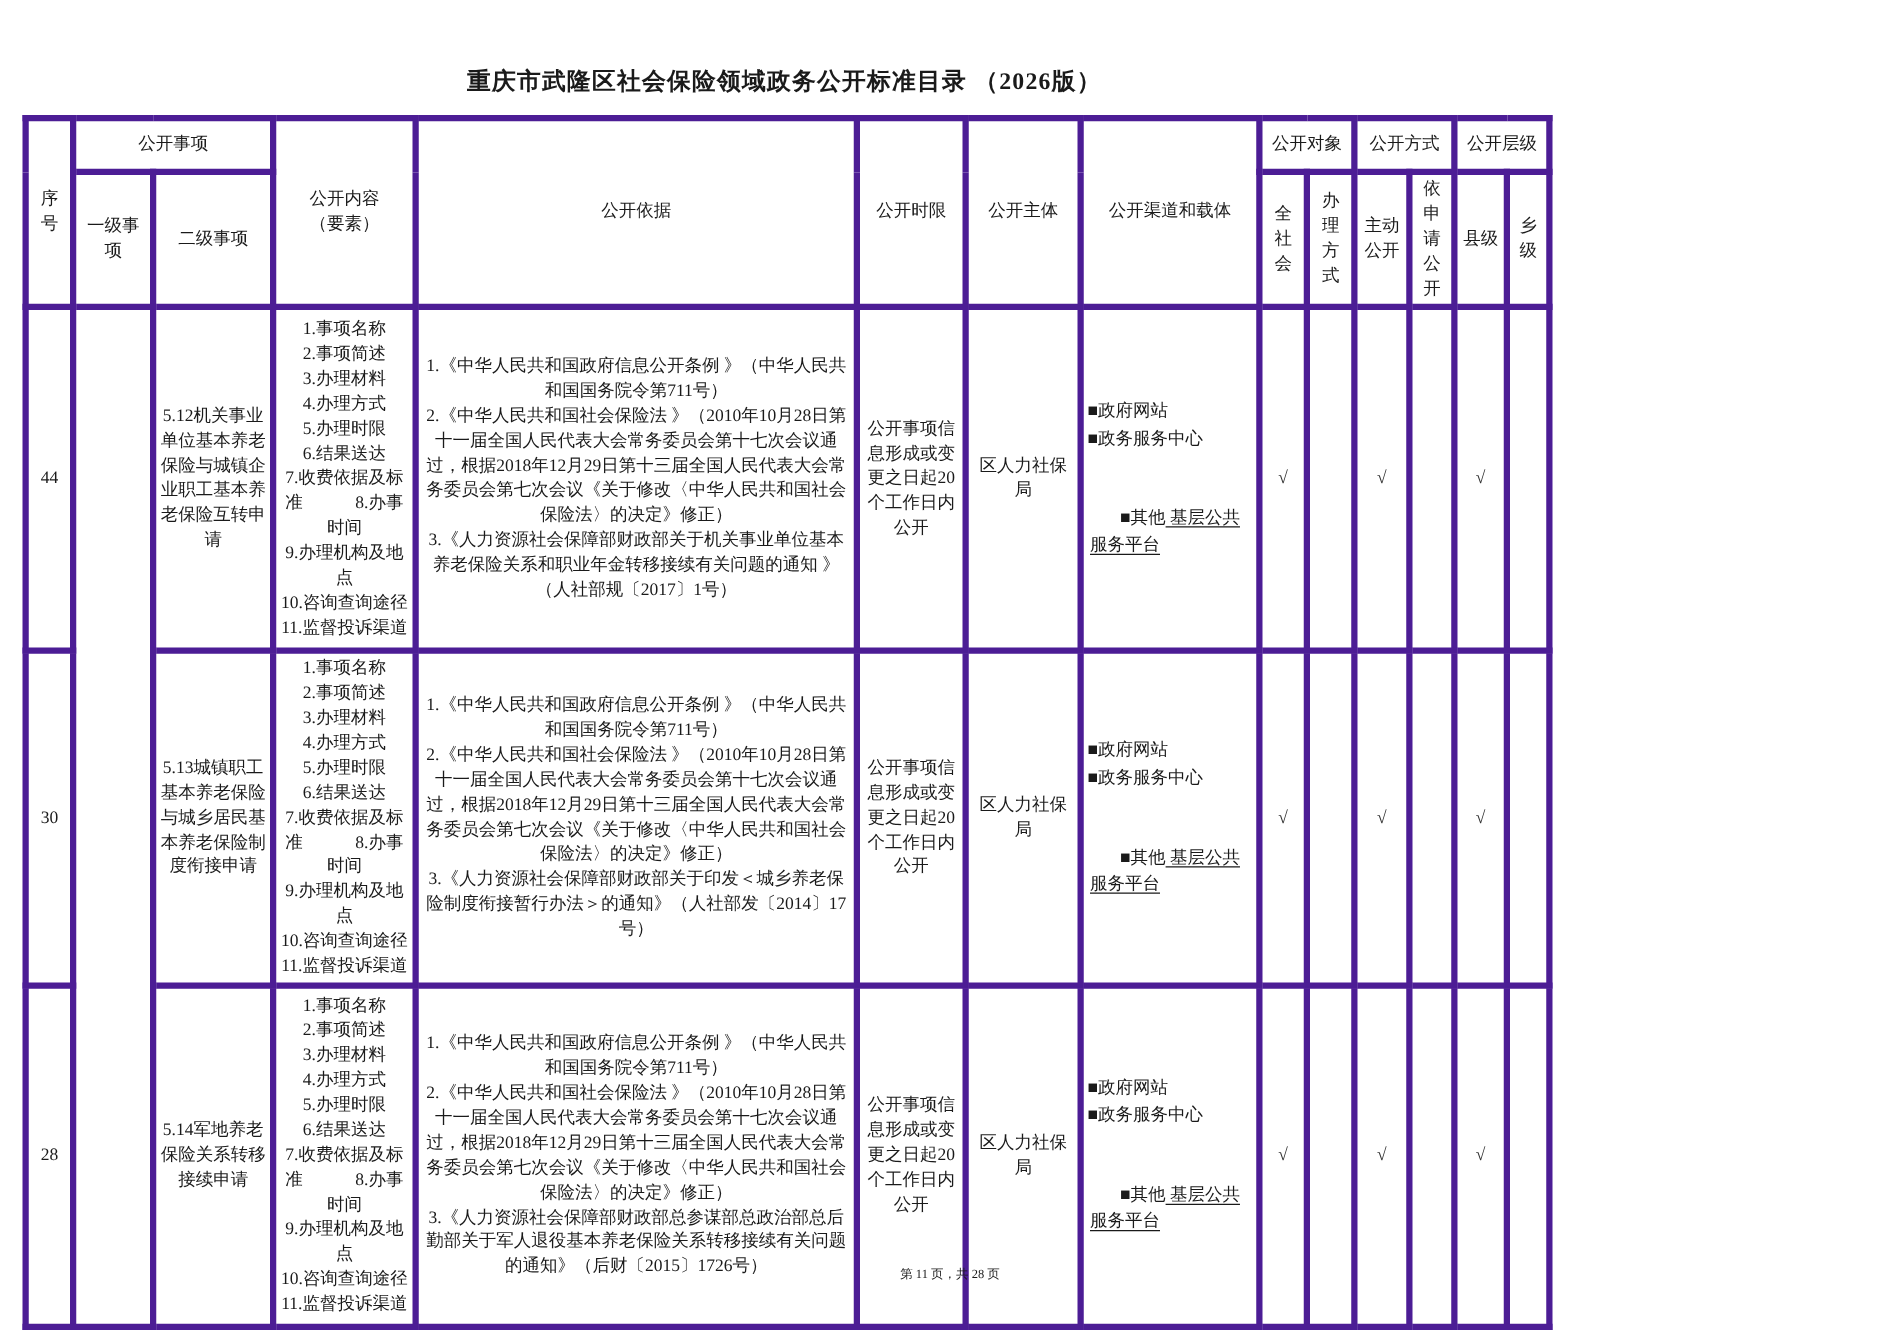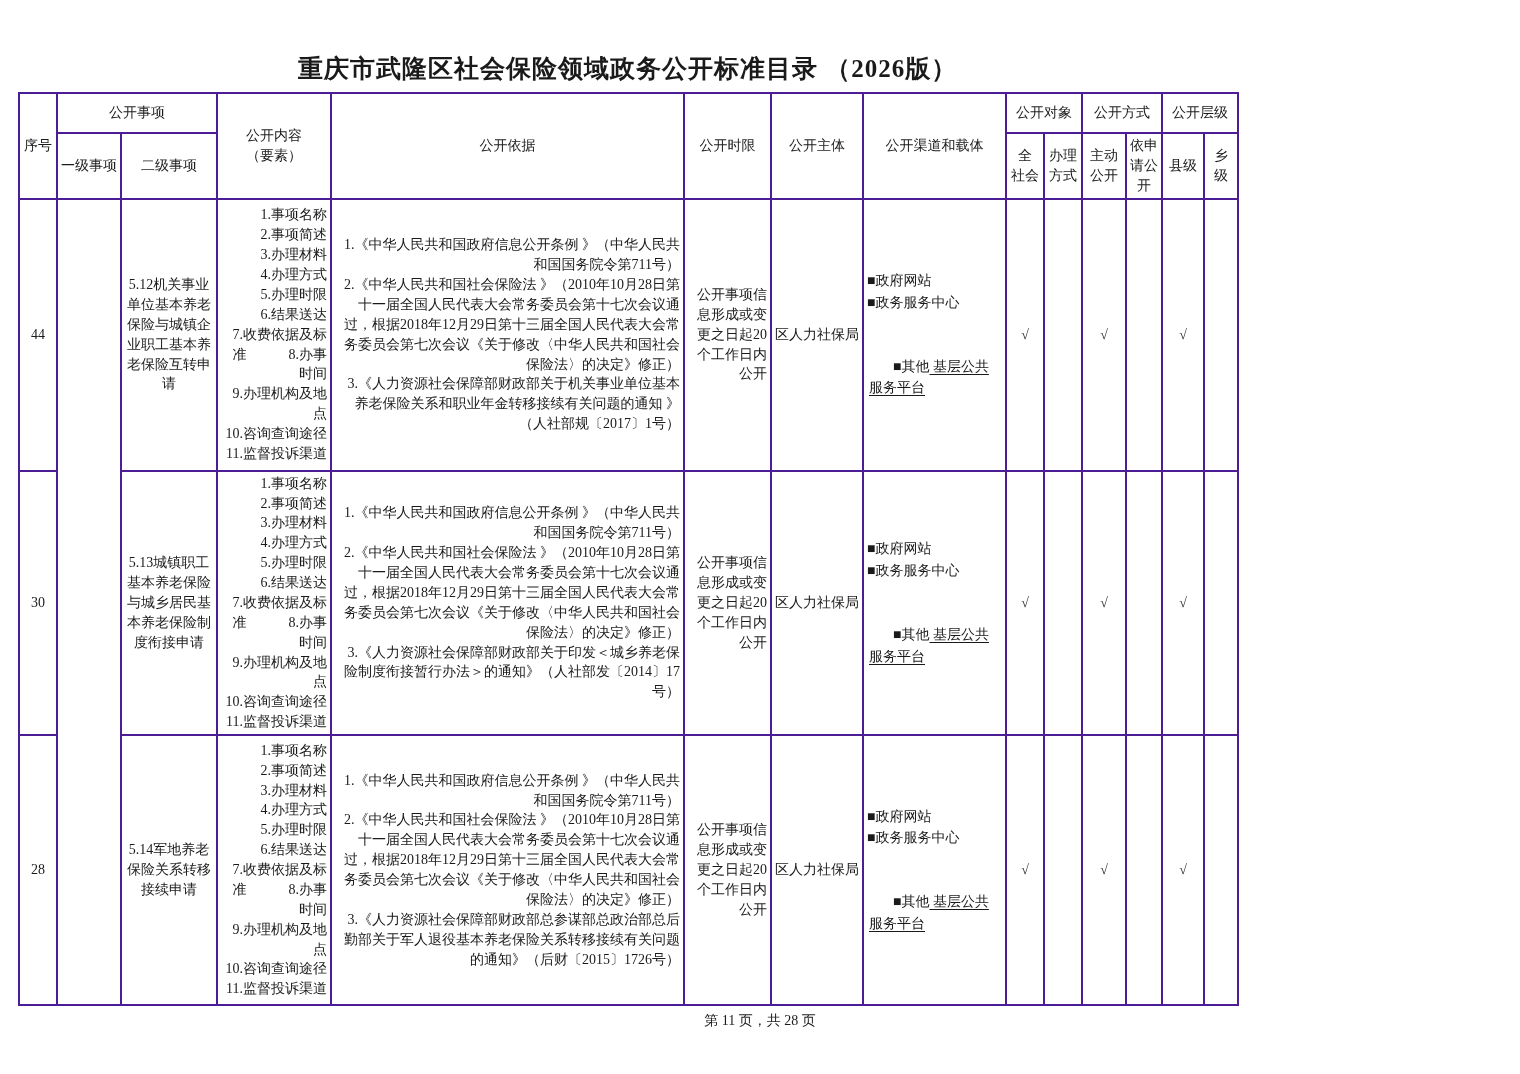--- a/index.html
+++ b/index.html
@@ -8,66 +8,66 @@
     background:#ffffff;
     font-family:"Liberation Serif","DejaVu Serif",serif;
     color:#1a1a1a;
     position:relative;
     overflow:hidden;
   }
   .doc-title{
     position:absolute;
     top:52px;left:18px;width:1219px;
     text-align:center;
-    font-size:25px;
+    font-size:19px;
     font-weight:bold;
     letter-spacing:1px;
   }
   table.std-table{
     position:absolute;
     top:92px;left:18px;
     border-collapse:collapse;
     table-layout:fixed;
     width:1219px;
   }
   .std-table td,.std-table th{
-    border:2px solid #4c1d95;
+    border:5px solid #4c1d95;
     font-weight:normal;
     font-size:14px;
     line-height:1.42;
     vertical-align:middle;
     padding:2px 3px;
     overflow:hidden;
     word-break:break-all;
   }
   .hdr{text-align:center;}
   .h-row1 th{height:34px;}
   .h-row2 th{height:52px;}
   .row-26 td{height:266px;}
   .row-27 td{height:256px;}
   .row-28 td{height:264px;}
   .c-center{text-align:center;}
-  .c-left{text-align:right;}
+  .c-left{text-align:center;}
   .prewrap{white-space:pre-line;}
   .pad{padding:2px 7px;}
   .padsm{padding:2px 4px;}
   .seq{text-align:center;font-size:14px;}
   .mark{text-align:center;font-size:16px;color:#333;}
   .chan-cell{vertical-align:middle;}
   .chan-line{text-align:left;line-height:1.55;}
   .chan-other{text-align:left;text-indent:24px;line-height:1.55;padding:0 2px;margin-top:42px;}
   .u{
     text-decoration:underline;
     text-underline-offset:3px;
   }
   .footer{
     position:absolute;
     top:1012px;left:0;right:0;
     text-align:center;
-    font-size:14px;
+    font-size:10px;
     color:#1a1a1a;
   }
 </style>
 </head>
 <body>
 
 <div class="doc-title">重庆市武隆区社会保险领域政务公开标准目录 （2026版）</div>
 
 <table class="std-table">
   <colgroup>

